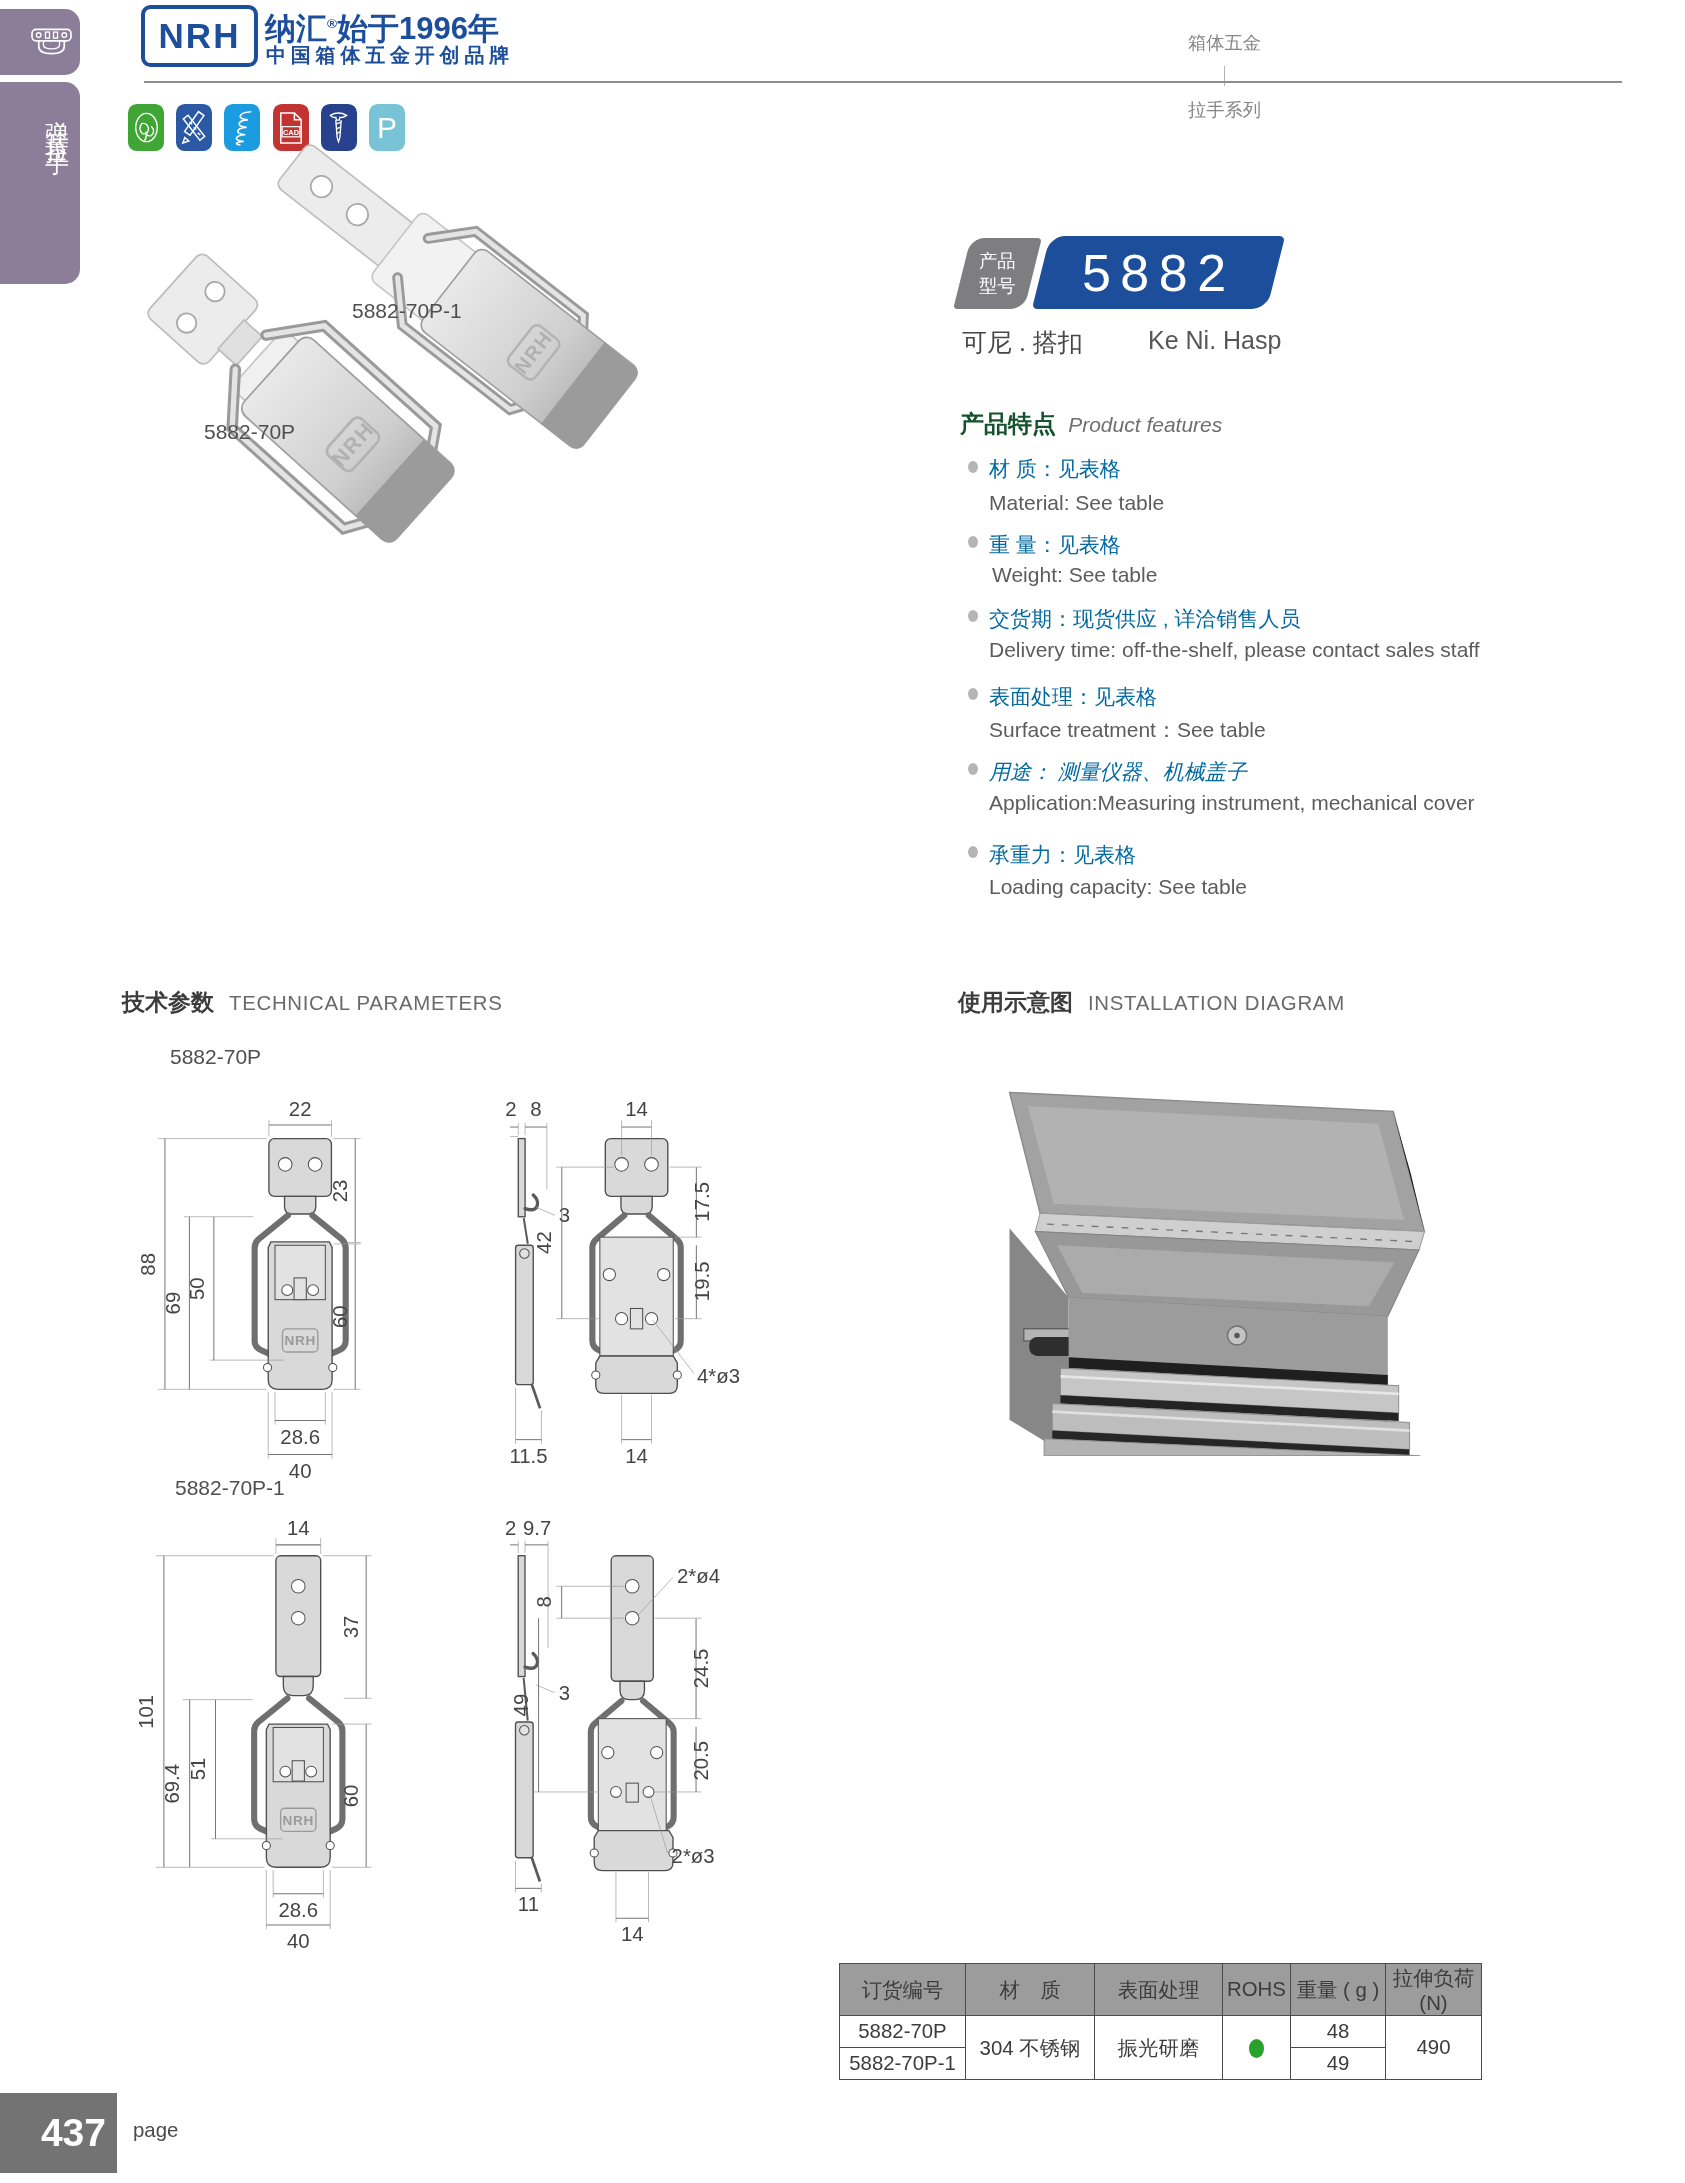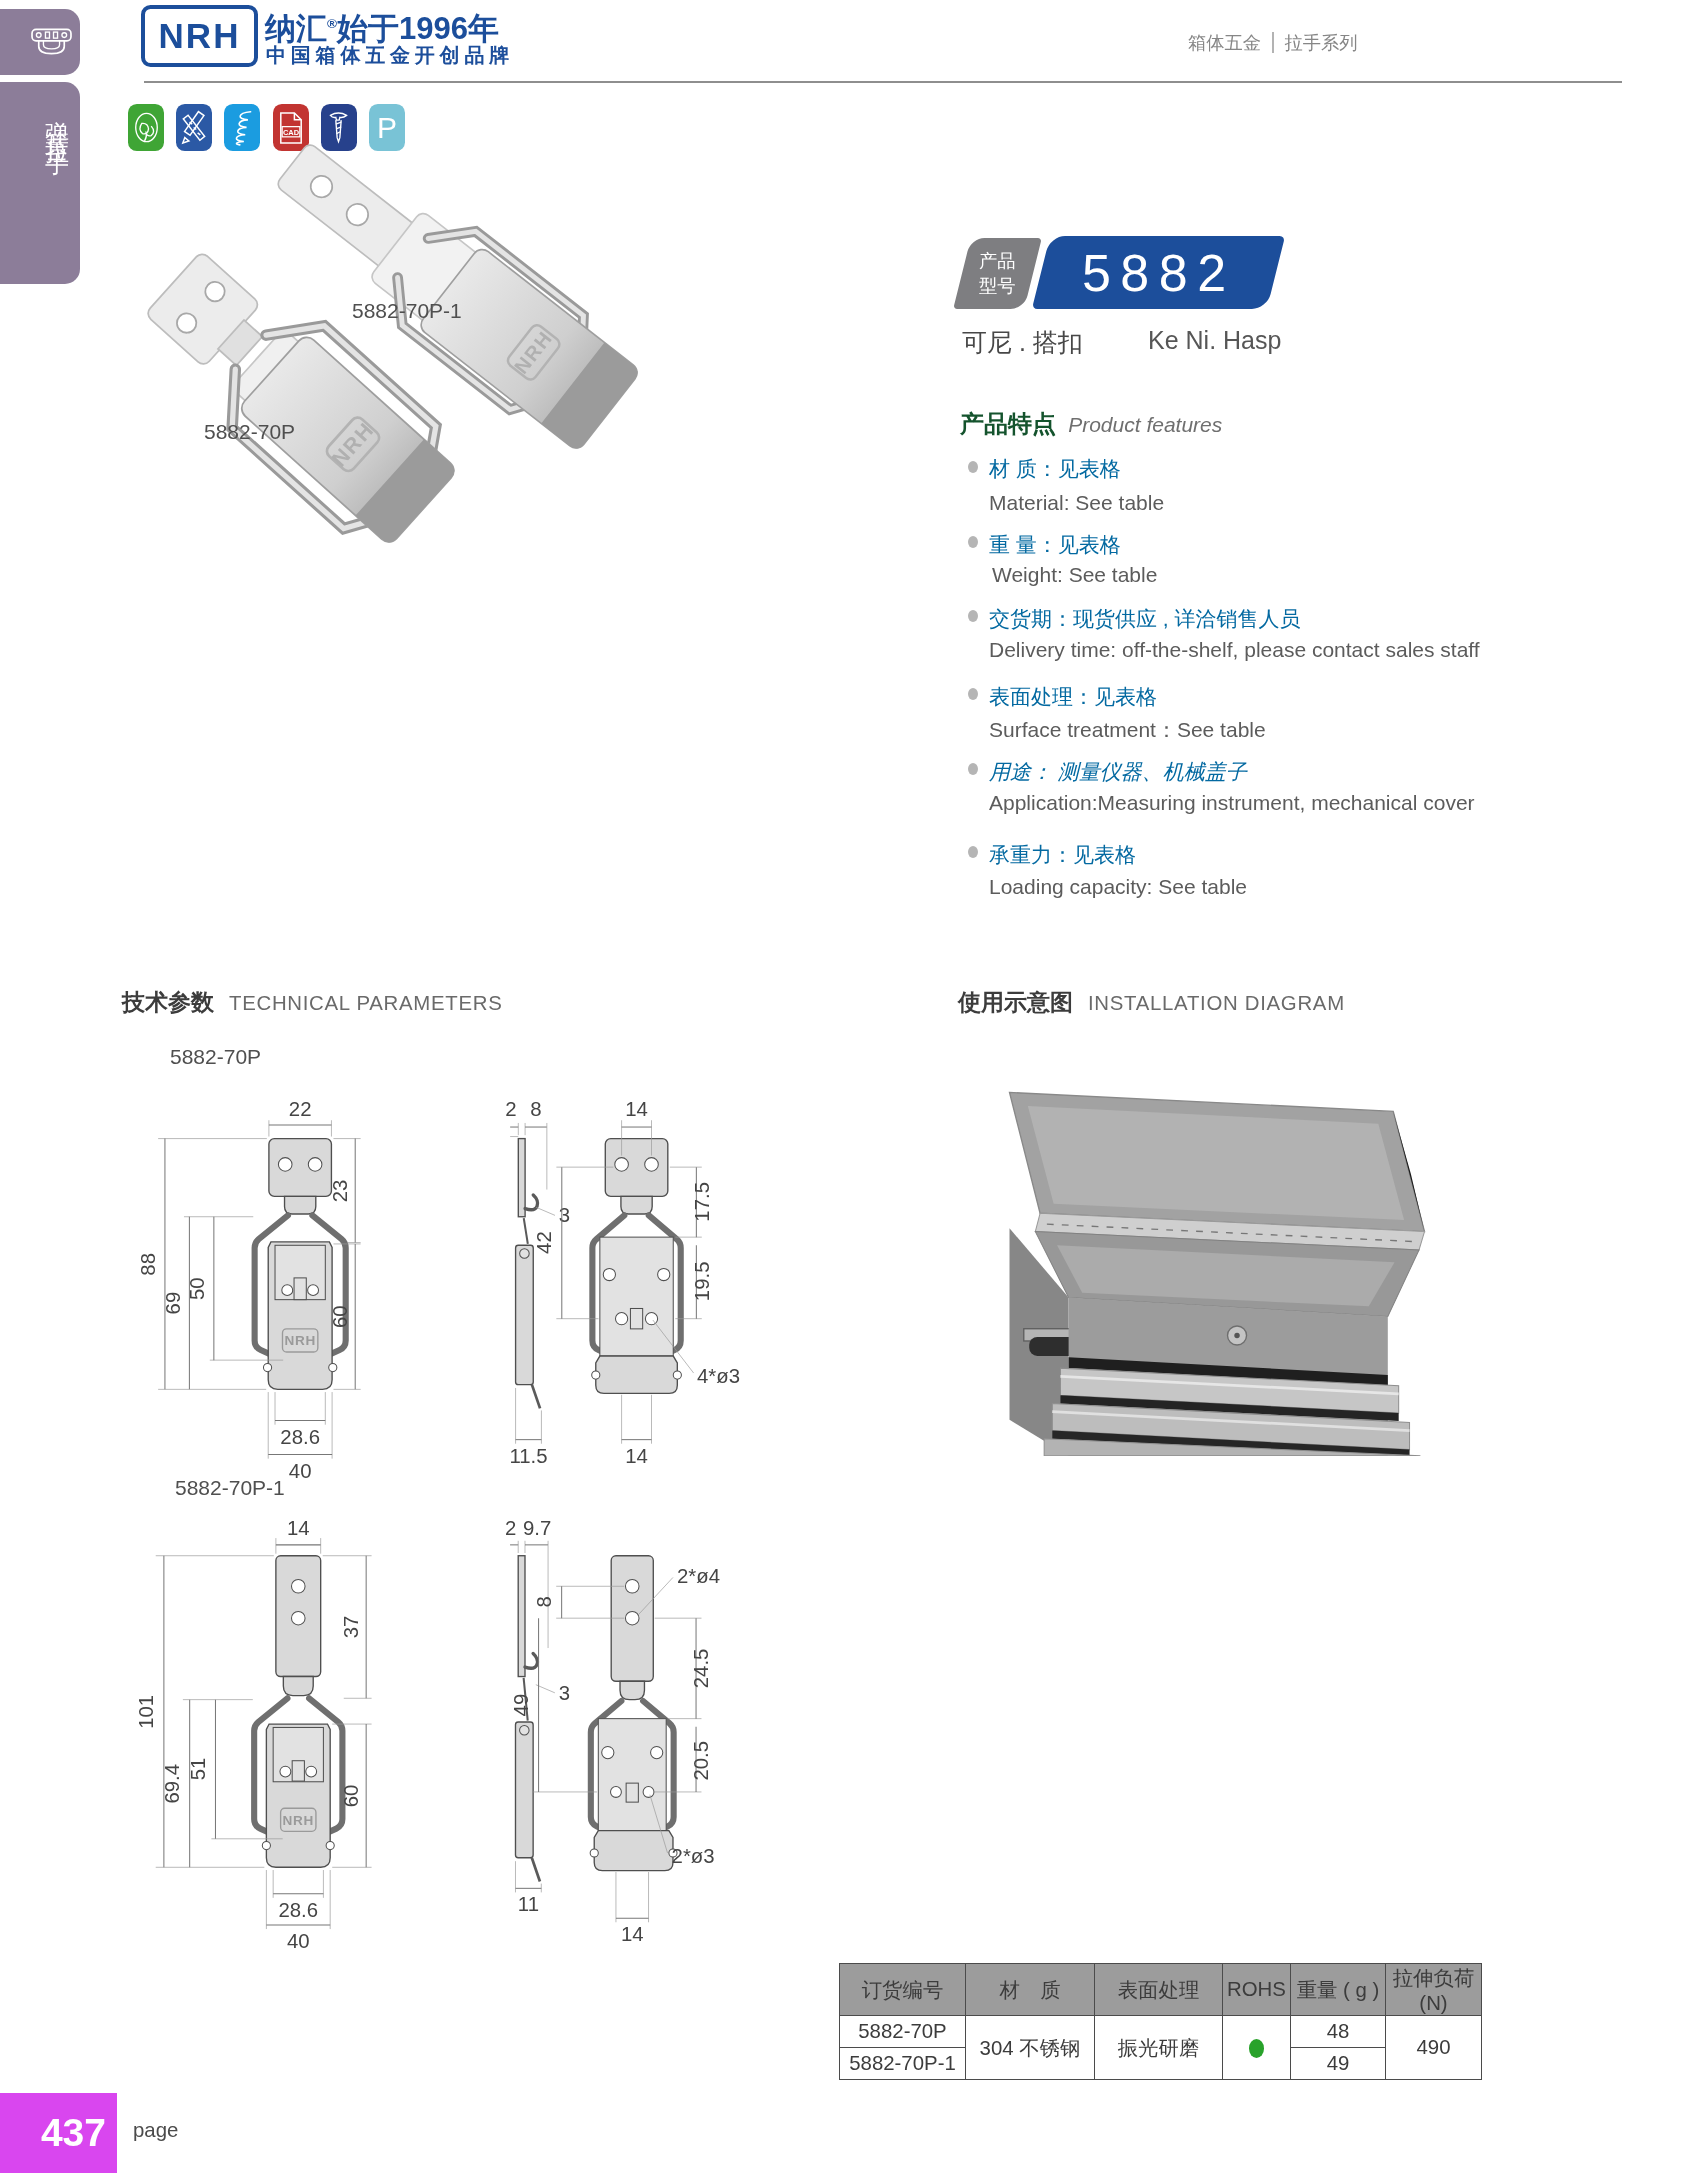--- a/index.html
+++ b/index.html
@@ -51,21 +51,21 @@
   svg .bail{fill:none;stroke:#6f6f6f;stroke-width:9;stroke-linecap:round;stroke-linejoin:round;}
   svg .dimln{stroke:#777;stroke-width:1.5;}
   svg .extln{stroke:#999;stroke-width:1;}
   
   table.spec{border-collapse:collapse;font-size:20.4px;color:#3c3c3c;text-align:center;}
   table.spec td{border:1.4px solid #4b4b4b;padding:0;}
   table.spec .hd{background:#9c9c9c;height:33px;font-weight:400;}
   table.spec .bd{background:#fff;height:31px;}
   .dot{display:inline-block;width:15px;height:18.3px;border-radius:50%;background:#29a22b;vertical-align:middle;}
   
-  .foot-block{background:#d946ef;display:flex;align-items:center;justify-content:flex-end;}
+  .foot-block{background:#737373;display:flex;align-items:center;justify-content:flex-end;}
   .foot-num{color:#fff;font-size:39px;font-weight:700;padding-right:11px;}
   .foot-page{font-size:20.4px;color:#4b4b4b;}
 </style>
 </head>
 <body>
 
 <div id="page">
 
   <div class="abs side-block" style="left:0;top:8.8px;width:80px;height:66px;">
     <svg class="abs" style="left:30px;top:17.7px;" width="43" height="31" viewBox="0 0 64 46">
@@ -82,21 +82,21 @@
     <div class="abs side-text" style="left:41px;top:20.4px;">弹簧拉手</div>
   </div>
 
   <div class="abs logo-box" style="left:141px;top:5.4px;width:109px;height:54px;">
     <span class="logo-text">NRH</span>
   </div>
   <div class="abs brand-title" style="left:265px;top:8.2px;">
     <span>纳汇</span><sup>®</sup><span>始于1996年</span>
   </div>
   <div class="abs brand-sub" style="left:266px;top:42px;">中国箱体五金开创品牌</div>
-  <div class="abs crumb" style="left:1188px;top:30px;">
+  <div class="abs crumb" style="left:1188px;top:30px;flex-direction:column;">
     <span>箱体五金</span>
     <span class="sep"></span>
     <span>拉手系列</span>
   </div>
   <div class="abs hline" style="left:144px;top:81px;width:1478px;height:2px;"></div>
 
   <div class="abs" style="left:128px;top:104px;display:flex;gap:12.2px;">
     <div class="tile" style="background:#3fa535;">
       <svg width="27" height="35" viewBox="0 0 40 52">
         <ellipse cx="20" cy="26" rx="16" ry="21" fill="none" stroke="#fff" stroke-width="2"></ellipse>

